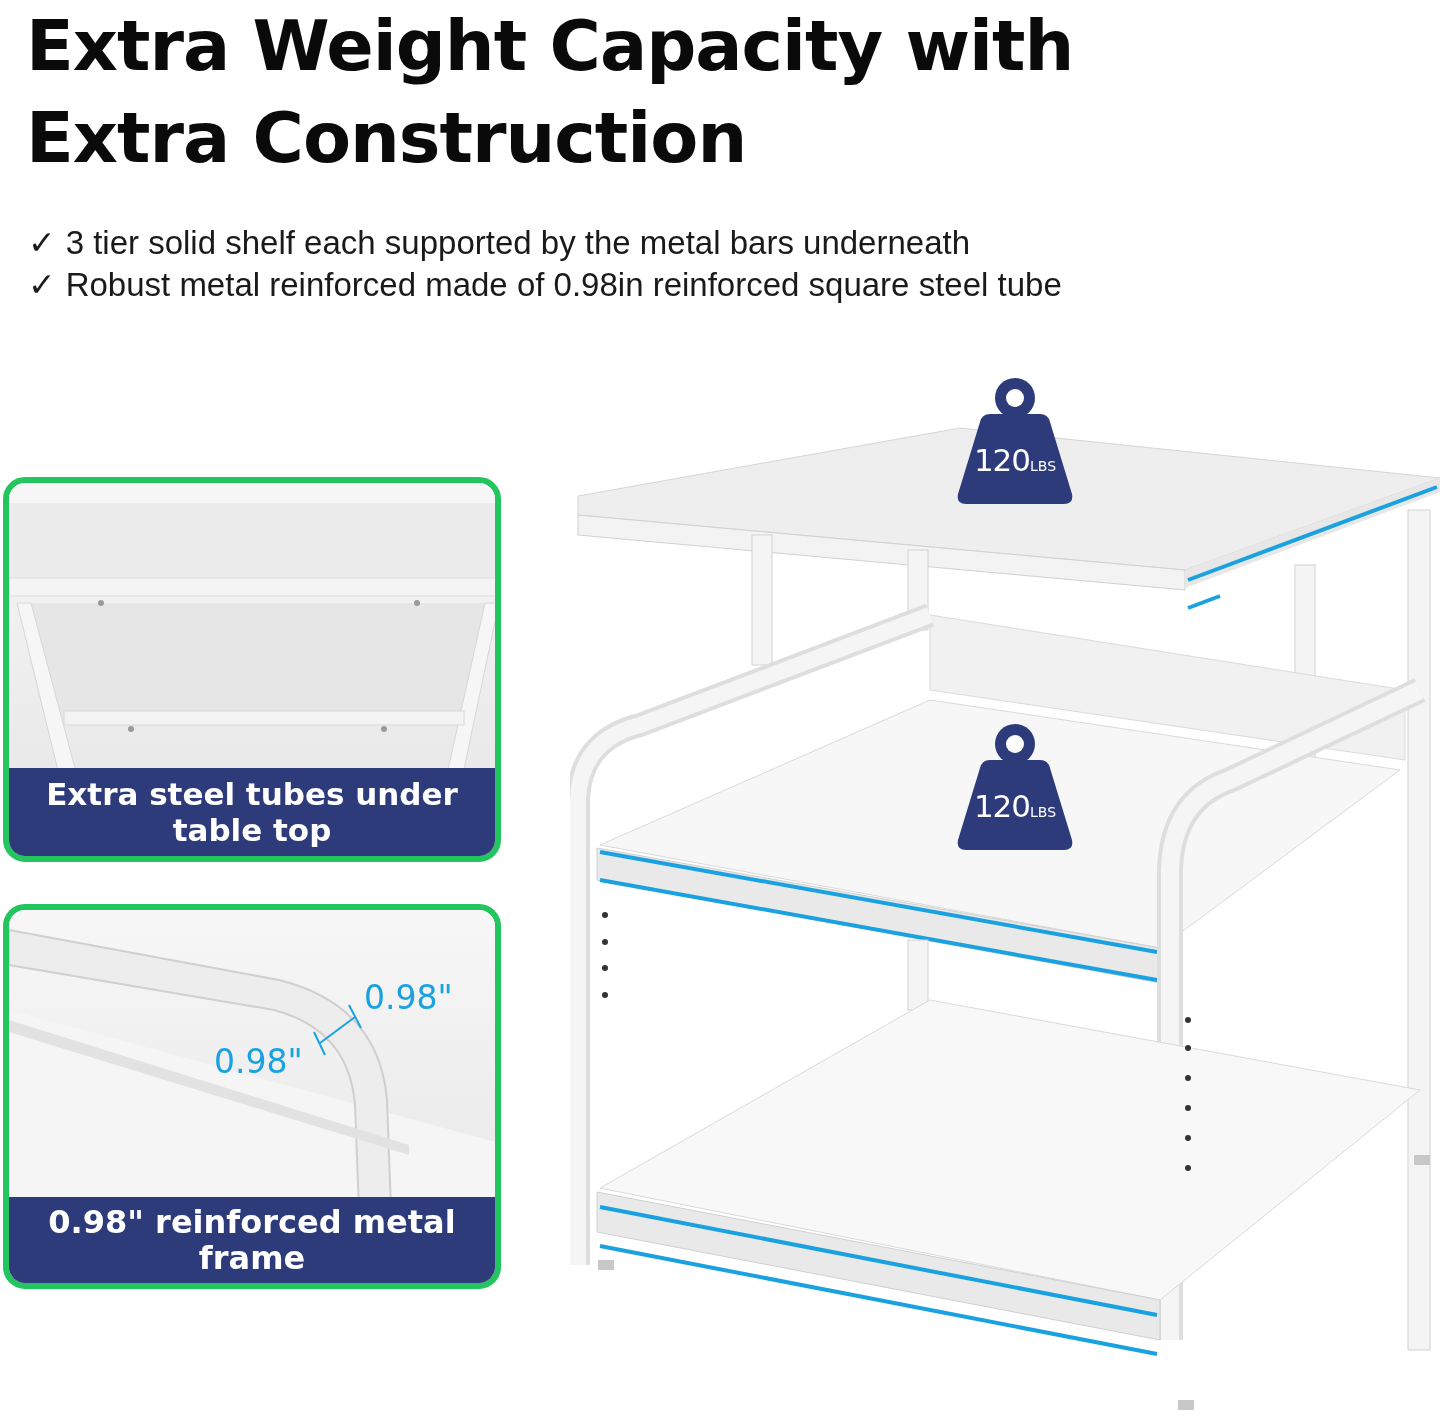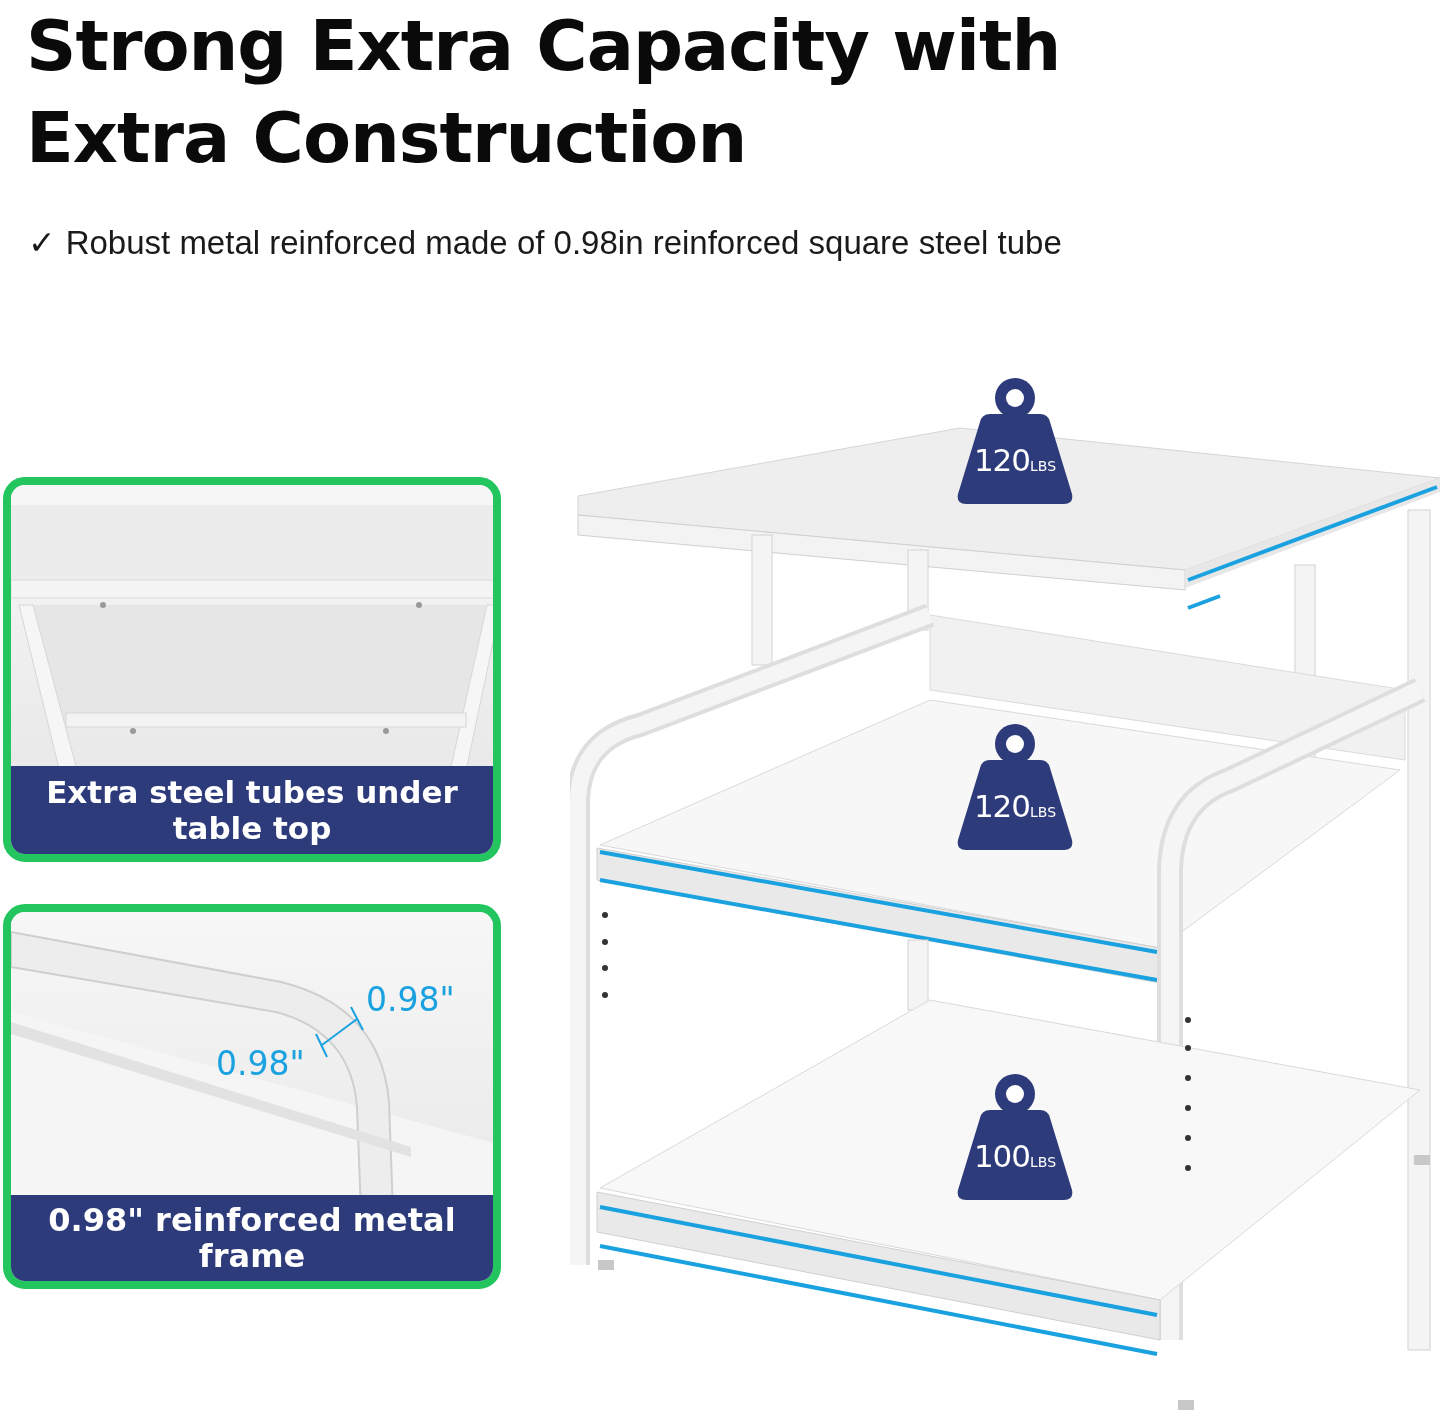--- a/index.html
+++ b/index.html
@@ -14,21 +14,21 @@
   .bullets { position: absolute; left: 28px; top: 222px; }
   .bullet {
     font-family: "Liberation Sans", sans-serif; font-size: 33px; line-height: 42px;
     color: #1a1a1a; white-space: nowrap;
   }
   .bullet .check { display: inline-block; margin-right: 10px; }
 
   
   .card {
     position: absolute; left: 3px; width: 498px;
-    border: 8px solid #22c55e; border-radius: 22px; overflow: hidden; background: #f2f2f2;
+    border: 6px solid #22c55e; border-radius: 22px; overflow: hidden; background: #f2f2f2;
   }
   .card1 { top: 477px; height: 385px; }
   .card2 { top: 904px; height: 385px; }
   .card .photo { position: absolute; left: 0; top: 0; right: 0; bottom: 86px; background: linear-gradient(#f7f7f7, #e9e9e9); }
   .card .band {
     position: absolute; left: 0; right: 0; bottom: 0; height: 88px; background: #2e3b7b;
     color: #ffffff; display: flex; align-items: center; justify-content: center; text-align: center;
     font-family: "DejaVu Sans", sans-serif; font-weight: bold; font-size: 31px; line-height: 36px; padding: 0 12px;
   }
   .card2 .band { height: 86px; font-size: 32px; }
@@ -46,25 +46,28 @@
   .weight .wlabel {
     position: absolute; left: 0; right: 0; top: 66px; text-align: center; color: #ffffff;
     font-family: "DejaVu Sans", sans-serif; font-size: 31px; letter-spacing: -1px;
   }
   .weight .wlabel .unit { font-size: 14px; letter-spacing: 0; }
 </style>
 </head>
 <body>
 
 <div class="headline">
-  <div>Strong Extra Capacity with</div>
+  <div>Extra Weight Capacity with</div>
   <div>Extra Construction</div>
 </div>
 
 <div class="bullets">
+  <div class="bullet">
+    <span class="check">✓</span><span>3 tier solid shelf each supported by the metal bars underneath</span>
+  </div>
   <div class="bullet">
     <span class="check">✓</span><span>Robust metal reinforced made of 0.98in reinforced square steel tube</span>
   </div>
 </div>
 
 <div class="card card1">
   <div class="photo">
     <svg width="498" height="300" viewBox="0 0 498 300">
       <rect x="0" y="20" width="498" height="75" fill="#ececec"></rect>
       <rect x="0" y="95" width="498" height="18" fill="#f4f4f4" stroke="#dcdcdc"></rect>
@@ -159,21 +162,13 @@
 
   <div class="weight" style="left:384px; top:352px;">
     <svg width="122" height="128" viewBox="0 0 122 128">
       <path d="M36,38 L86,38 Q94,38 96,46 L118,118 Q120,128 110,128 L12,128 Q2,128 4,118 L26,46 Q28,38 36,38 Z" fill="#2e3b7b"></path>
       <circle cx="61" cy="22" r="20" fill="#2e3b7b"></circle>
       <circle cx="61" cy="22" r="9" fill="#ffffff"></circle>
     </svg>
     <div class="wlabel"><span>120</span><span class="unit">LBS</span></div>
   </div>
 
-  <div class="weight" style="left:384px; top:702px;">
-    <svg width="122" height="128" viewBox="0 0 122 128">
-      <path d="M36,38 L86,38 Q94,38 96,46 L118,118 Q120,128 110,128 L12,128 Q2,128 4,118 L26,46 Q28,38 36,38 Z" fill="#2e3b7b"></path>
-      <circle cx="61" cy="22" r="20" fill="#2e3b7b"></circle>
-      <circle cx="61" cy="22" r="9" fill="#ffffff"></circle>
-    </svg>
-    <div class="wlabel"><span>100</span><span class="unit">LBS</span></div>
-  </div>
 </div>
 
 </body></html>

